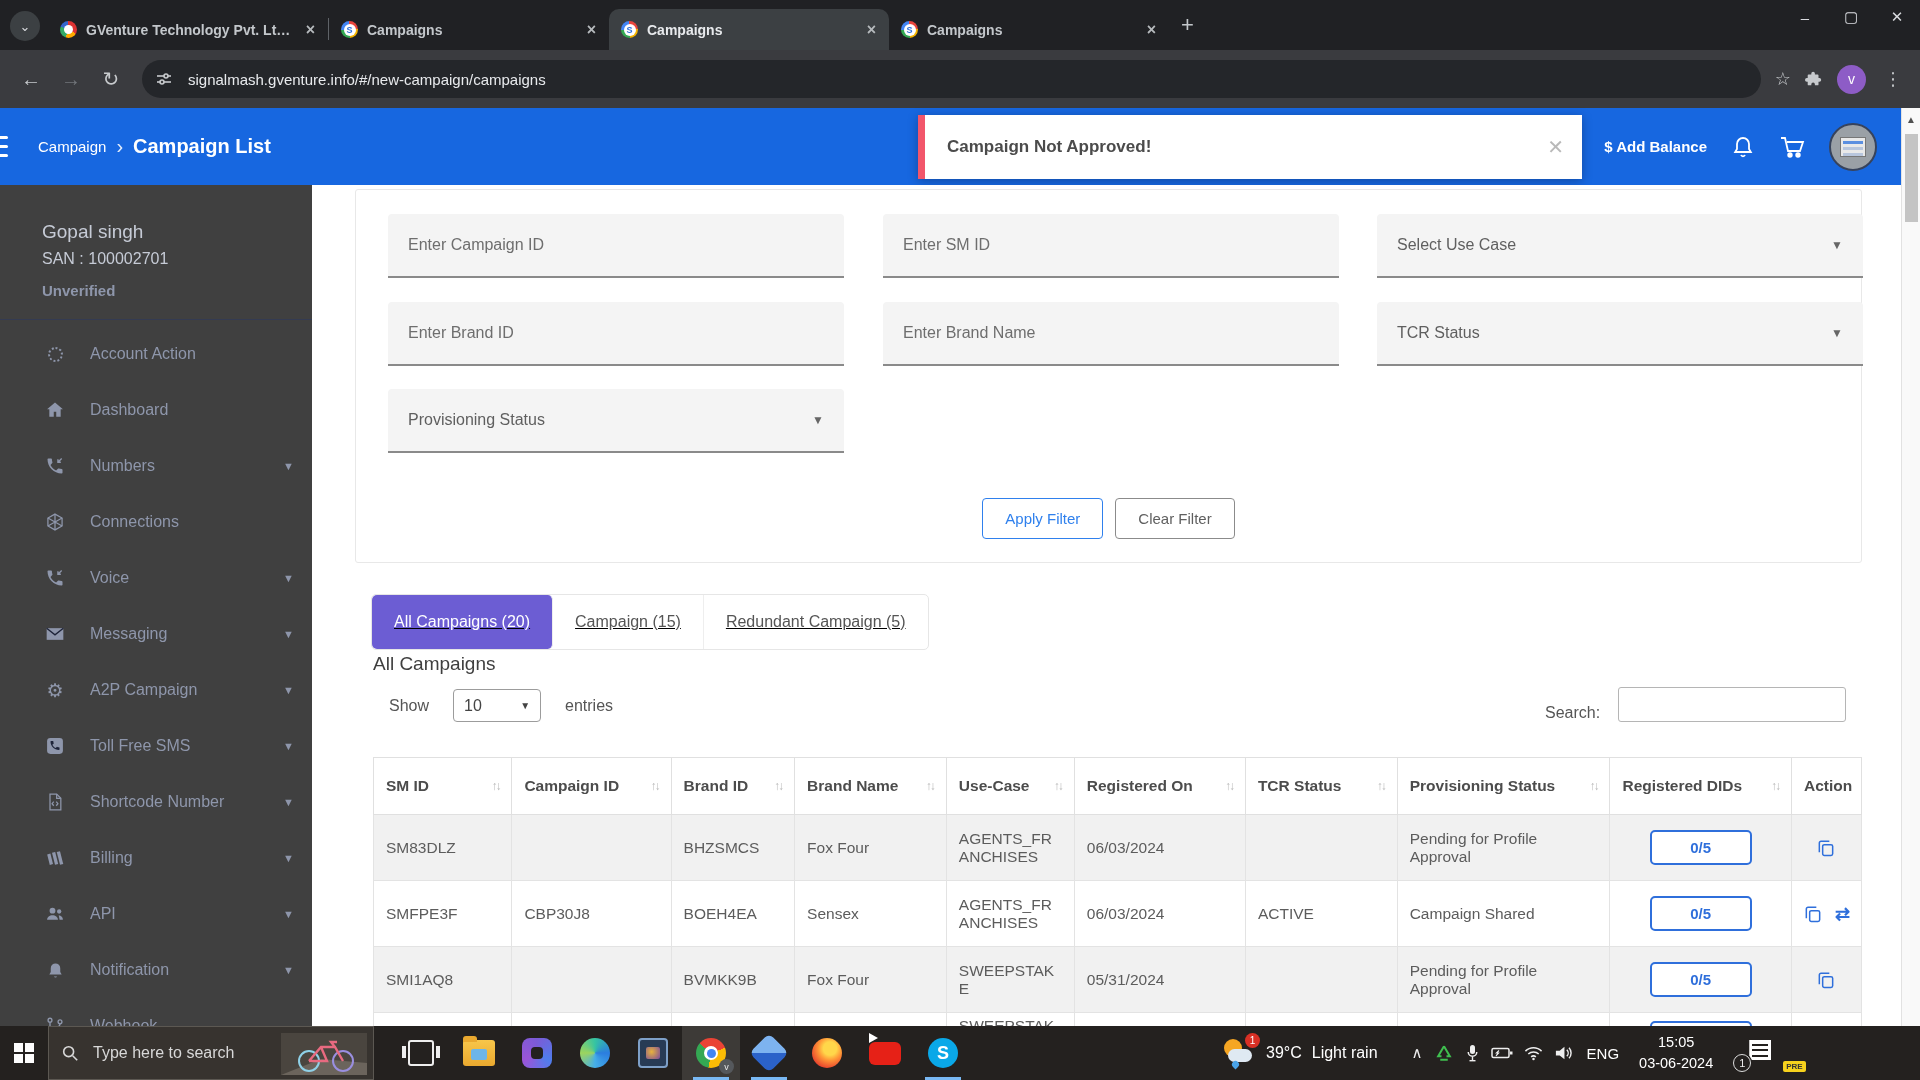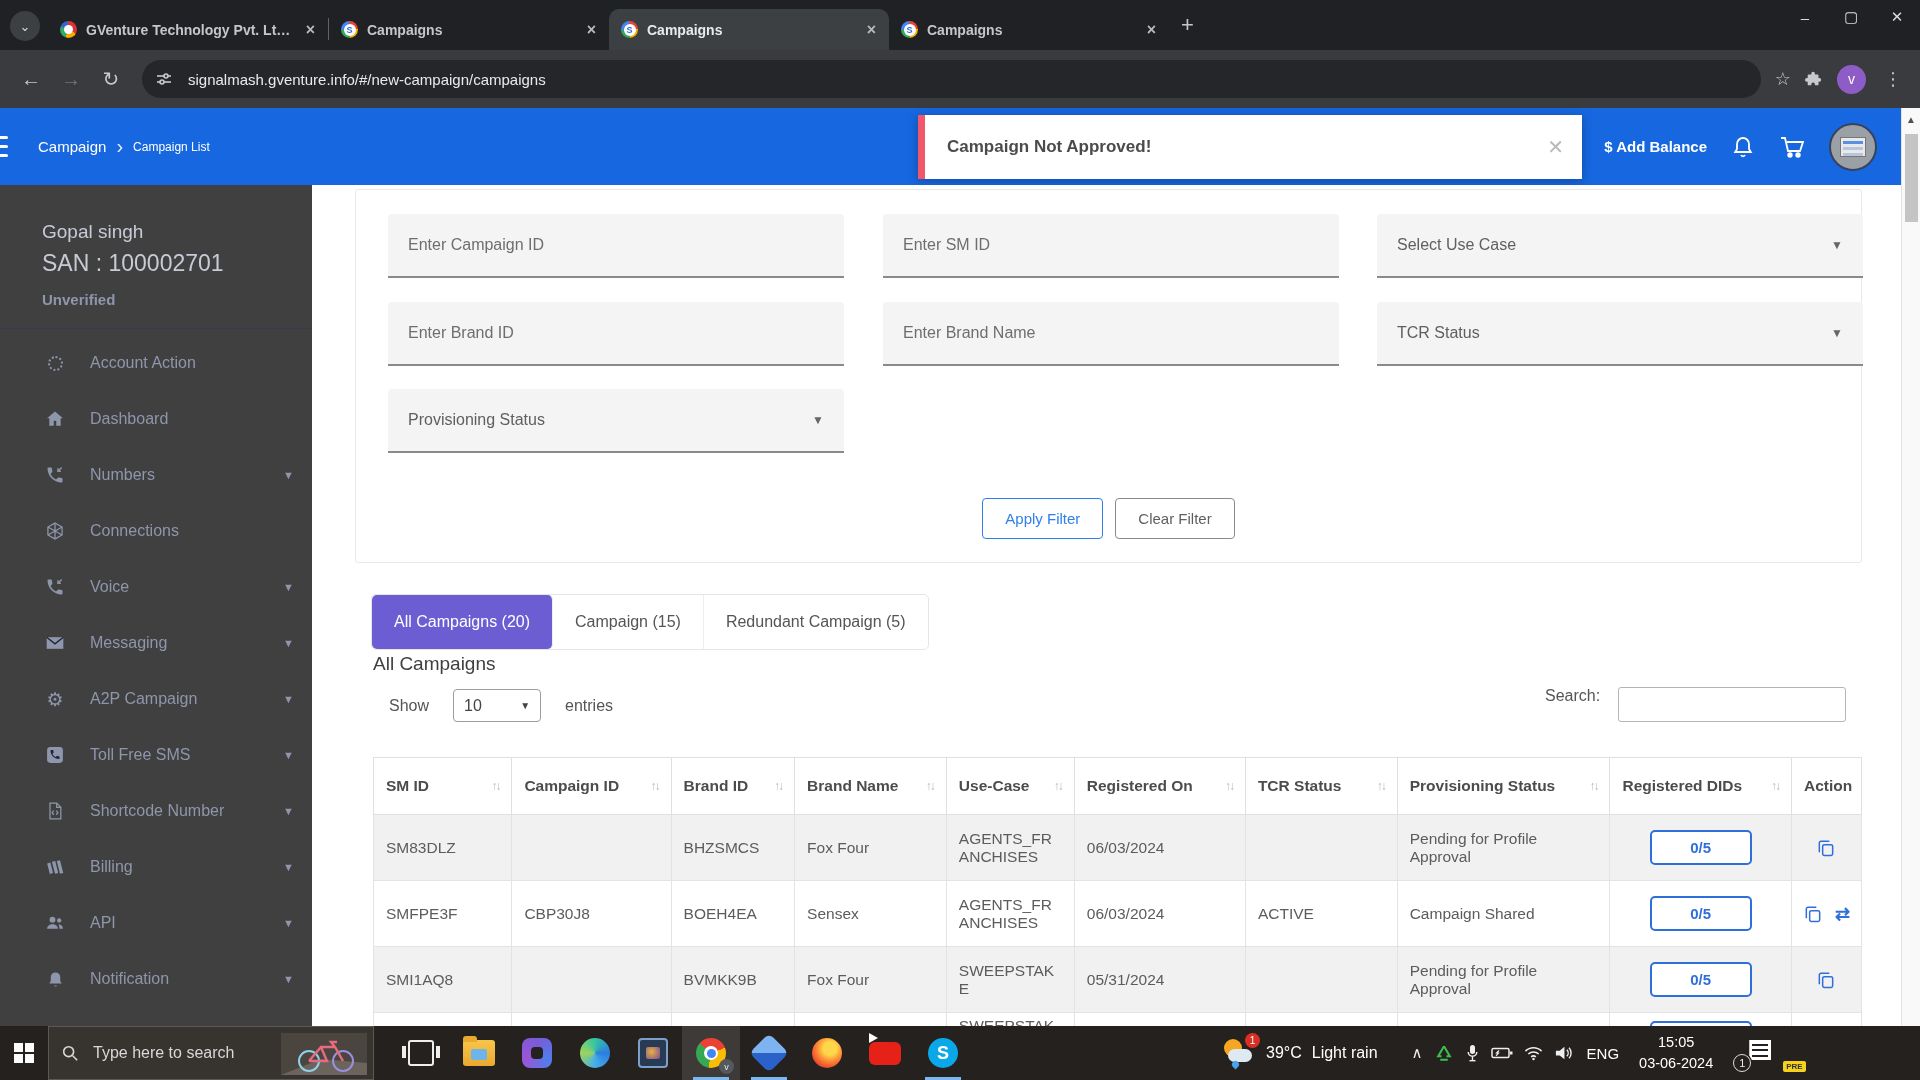--- a/index.html
+++ b/index.html
@@ -38,39 +38,39 @@
   .appbar{position:absolute;left:0;top:108px;width:1901px;height:77px;background:#1767e0;display:flex;align-items:center;}
   .brand{width:312px;display:flex;align-items:center;gap:12px;padding-left:34px;}
   .brand-ring{width:42px;height:42px;border-radius:50%;position:relative;
       background:conic-gradient(#f5b400 0 80deg,#fff 80deg 100deg,#34a853 100deg 170deg,#fff 170deg 190deg,#d93a3a 190deg 300deg,#fff 300deg 320deg,#f5b400 320deg 360deg);}
   .brand-ring::after{content:"S";position:absolute;left:5px;top:5px;width:32px;height:32px;border-radius:50%;background:#1767e0;color:#fff;font-size:20px;display:flex;align-items:center;justify-content:center;font-weight:bold;}
   .brand-text{color:#fff;font-size:25px;letter-spacing:.3px;}
   .brand-text b{font-weight:bold;}
   .hamburger{width:34px;display:flex;flex-direction:column;gap:6px;margin-left:-26px;margin-right:30px;}
   .hamburger div{height:3px;background:#fff;border-radius:2px;}
   .crumbs{display:flex;align-items:center;gap:10px;color:#fff;font-size:15px;}
-  .crumbs .page{font-weight:normal;font-size:12px;}
+  .crumbs .page{font-weight:bold;font-size:20px;}
   .crumbs .sep{font-size:20px;opacity:.9;}
   .toast{position:absolute;left:918px;top:7px;width:664px;height:64px;background:#fff;border-left:7px solid #f2566b;
          box-shadow:0 2px 10px rgba(0,0,0,.28);display:flex;align-items:center;padding:0 18px 0 22px;}
   .toast .msg{color:#4b4b4b;font-size:17px;font-weight:bold;flex:1;}
   .toast .x{color:#b9b9b9;font-size:20px;}
   .appbar-right{position:absolute;right:24px;top:0;height:77px;display:flex;align-items:center;gap:24px;color:#fff;}
   .addbal{font-size:15px;font-weight:bold;}
   .hicon{display:flex;align-items:center;justify-content:center;}
   .avatar{width:48px;height:48px;border-radius:50%;background:#9aa0a6;border:2px solid #37435c;position:relative;overflow:hidden;}
   .avatar .doc{position:absolute;left:9px;top:12px;width:26px;height:20px;background:#e9e9e9;border:1px solid #777;}
   .avatar .doc i{display:block;height:3px;background:#5b8fe0;margin:3px 2px 0 2px;}
   .avatar .doc i+i{background:#b8c6dd;}
 
   
   .sidebar{position:absolute;left:0;top:185px;width:312px;height:895px;background:#404040;color:#8e96ab;}
   .user{padding:36px 0 0 42px;}
   .user .name{color:#c6cbd6;font-size:19px;}
-  .user .san{color:#c6cbd6;font-size:23px;margin-top:7px;}
+  .user .san{color:#c6cbd6;font-size:16px;margin-top:7px;}
   .user .status{color:#8e96ab;font-size:15px;font-weight:bold;margin-top:14px;}
   .sb-divider{height:1px;background:#343b52;margin:20px 0 6px 0;}
   .nav-item{display:flex;align-items:center;height:56px;padding:0 18px 0 44px;font-size:16px;gap:24px;}
   .nav-item .ico{width:22px;display:flex;justify-content:center;flex:0 0 22px;color:#8e96ab;font-size:19px;}
   .nav-item .lbl{flex:1;}
   .nav-item .chev{font-size:11px;color:#8e96ab;}
   .spinner-dots{width:15px;height:15px;border:2px dotted #8e96ab;border-radius:50%;}
 
   
   .main{position:absolute;left:312px;top:185px;width:1589px;height:895px;background:#fff;}
@@ -79,30 +79,30 @@
            font-family:"Liberation Sans",sans-serif;font-size:16px;color:#555;padding:0 20px;outline:none;}
   .f-input::placeholder{color:#6e6e6e;opacity:1;}
   .f-select{position:absolute;height:64px;background:#f4f4f4;border-bottom:2px solid #8a8a8a;border-radius:4px 4px 0 0;
             display:flex;align-items:center;justify-content:space-between;padding:0 20px;font-size:16px;color:#5f5f5f;}
   .f-select .caret{color:#666;font-size:12px;}
   .btnrow{position:absolute;left:0;top:308px;width:100%;display:flex;justify-content:center;gap:12px;}
   .btn{height:41px;padding:0 22px;border-radius:4px;background:#fff;font-size:15px;display:flex;align-items:center;}
   .btn.apply{border:1px solid #2f80ed;color:#2f80ed;}
   .btn.clear{border:1px solid #8b8b8b;color:#5f5f5f;}
 
-  .camp-tabs{position:absolute;left:59px;top:409px;display:flex;border:1px solid #e6e6e6;border-radius:5px;background:#fff;}
+  .camp-tabs{position:absolute;left:59px;top:409px;display:flex;border:1px solid #e6e6e6;border-radius:5px;background:#fff;text-decoration:underline;}
   .camp-tab{height:54px;display:flex;align-items:center;padding:0 22px;font-size:16px;color:#555;border-right:1px solid #eee;}
   .camp-tab:last-child{border-right:none;}
   .camp-tab.active{background:#6c5dd3;color:#fff;border-radius:5px;}
 
   .list-heading{position:absolute;left:61px;top:468px;font-size:19px;color:#3f3f3f;}
   .show-row{position:absolute;left:61px;top:504px;display:flex;align-items:center;gap:24px;font-size:16px;color:#555;margin-left:16px;}
   .show-select{width:88px;height:33px;border:1px solid #9c9c9c;border-radius:4px;display:flex;align-items:center;justify-content:space-between;padding:0 10px;color:#444;background:#fff;}
   .show-select .caret{font-size:10px;color:#444;}
-  .search-row{position:absolute;left:1233px;top:502px;display:flex;align-items:flex-start;gap:18px;font-size:16px;color:#555;}
+  .search-row{position:absolute;left:1233px;top:502px;display:flex;align-items:flex-end;gap:18px;font-size:16px;color:#555;}
   .search-input{width:228px;height:35px;border:1px solid #b5b5b5;border-radius:3px;outline:none;padding:0 8px;font-size:15px;font-family:"Liberation Sans",sans-serif;}
 
   table.data{position:absolute;left:61px;top:572px;width:1489px;border-collapse:collapse;table-layout:fixed;}
   table.data th{border:1px solid #e0e0e0;border-left:none;color:#4c4c4c;font-size:15.5px;text-align:left;padding:10px 12px;height:57px;font-weight:bold;background:#fff;}
   table.data th:first-child{border-left:1px solid #e0e0e0;}
   table.data td{border:1px solid #e3e3e3;border-left:none;border-top:none;color:#5c5c5c;font-size:15.5px;padding:8px 12px;height:66px;}
   table.data td:first-child{border-left:1px solid #e3e3e3;}
   tr.stripe td{background:#f1f1f1;}
   .th-inner{display:flex;align-items:center;justify-content:space-between;gap:4px;}
   .sort{color:#b9b9b9;font-size:12px;letter-spacing:-2px;}

